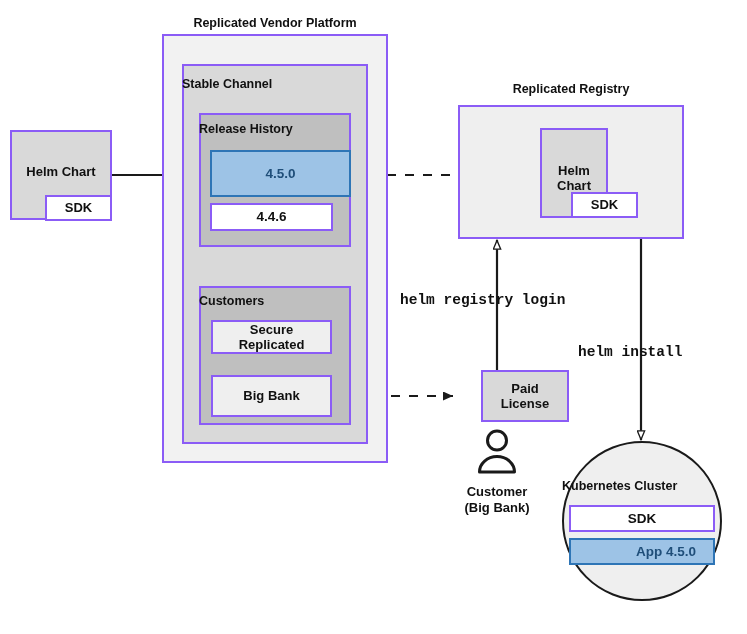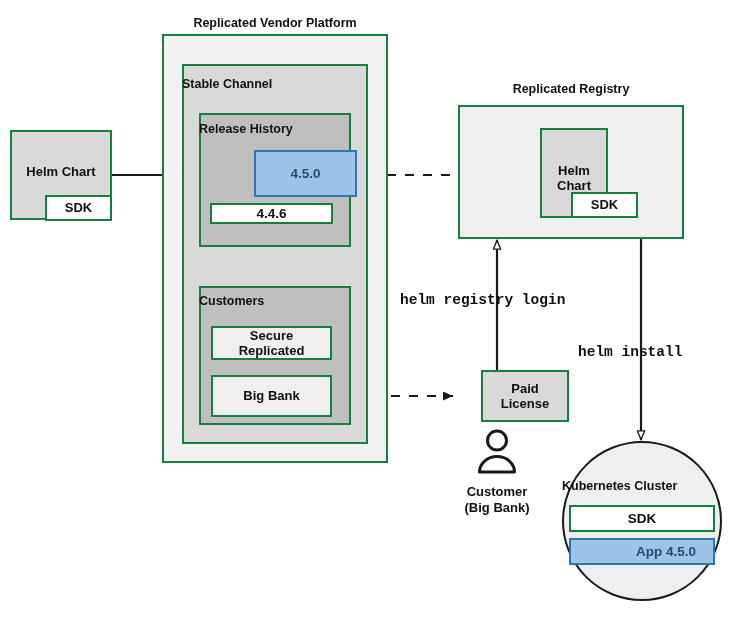--- a/index.html
+++ b/index.html
@@ -18,21 +18,21 @@
     height: 634px;
     background: #ffffff;
     overflow: hidden;
   }
   .abs { position: absolute; }
 
   
   .box {
     position: absolute;
     box-sizing: border-box;
-    border: 2px solid #15803d;
+    border: 2px solid #8b5cf6;
     display: flex;
     align-items: center;
     justify-content: center;
     text-align: center;
     font-weight: bold;
     color: #101010;
     line-height: 1.18;
   }
   .title-label {
     position: absolute;
@@ -134,31 +134,31 @@
   <div class="title-label" style="left:162px; top:16px; width:226px; font-size:12.5px;">Replicated Vendor Platform</div>
 
   <div class="box fill-lightest" style="left:162px; top:34px; width:226px; height:429px;"></div>
 
   <div class="box fill-mid" style="left:182px; top:64px; width:186px; height:380px;"></div>
   <div class="container-title" style="left:182px; width:186px; top:77px; font-size:12.5px;">Stable Channel</div>
 
   <div class="box fill-dark" style="left:199px; top:113px; width:152px; height:134px;"></div>
   <div class="container-title" style="left:199px; width:162px; top:122px; font-size:12.5px;">Release History</div>
 
-  <div class="box fill-blue" style="left:210px; top:150px; width:103px; height:47px; font-size:13.5px;margin-left:44px;">
+  <div class="box fill-blue" style="left:210px; top:150px; width:141px; height:47px; font-size:13.5px;">
     <span>4.5.0</span>
   </div>
-  <div class="box fill-white" style="left:210px; top:203px; width:123px; height:21px; font-size:13.5px;">
+  <div class="box fill-white" style="left:210px; top:203px; width:123px; height:28px; font-size:13.5px;">
     <span>4.4.6</span>
   </div>
 
   <div class="box fill-dark" style="left:199px; top:286px; width:152px; height:139px;"></div>
   <div class="container-title" style="left:199px; width:152px; top:294px; font-size:12.5px;">Customers</div>
 
-  <div class="box fill-light" style="left:211px; top:320px; width:121px; height:34px; font-size:13px; flex-direction:column;margin-top:6px;">
+  <div class="box fill-light" style="left:211px; top:320px; width:121px; height:34px; font-size:13px; flex-direction:column;">
     <span>Secure</span>
     <span>Replicated</span>
   </div>
   <div class="box fill-light" style="left:211px; top:375px; width:121px; height:42px; font-size:13px;">
     <span>Big Bank</span>
   </div>
 
   <div class="title-label" style="left:458px; top:82px; width:226px; font-size:12.5px;">Replicated Registry</div>
 
   <div class="box fill-light" style="left:458px; top:105px; width:226px; height:134px;"></div>

